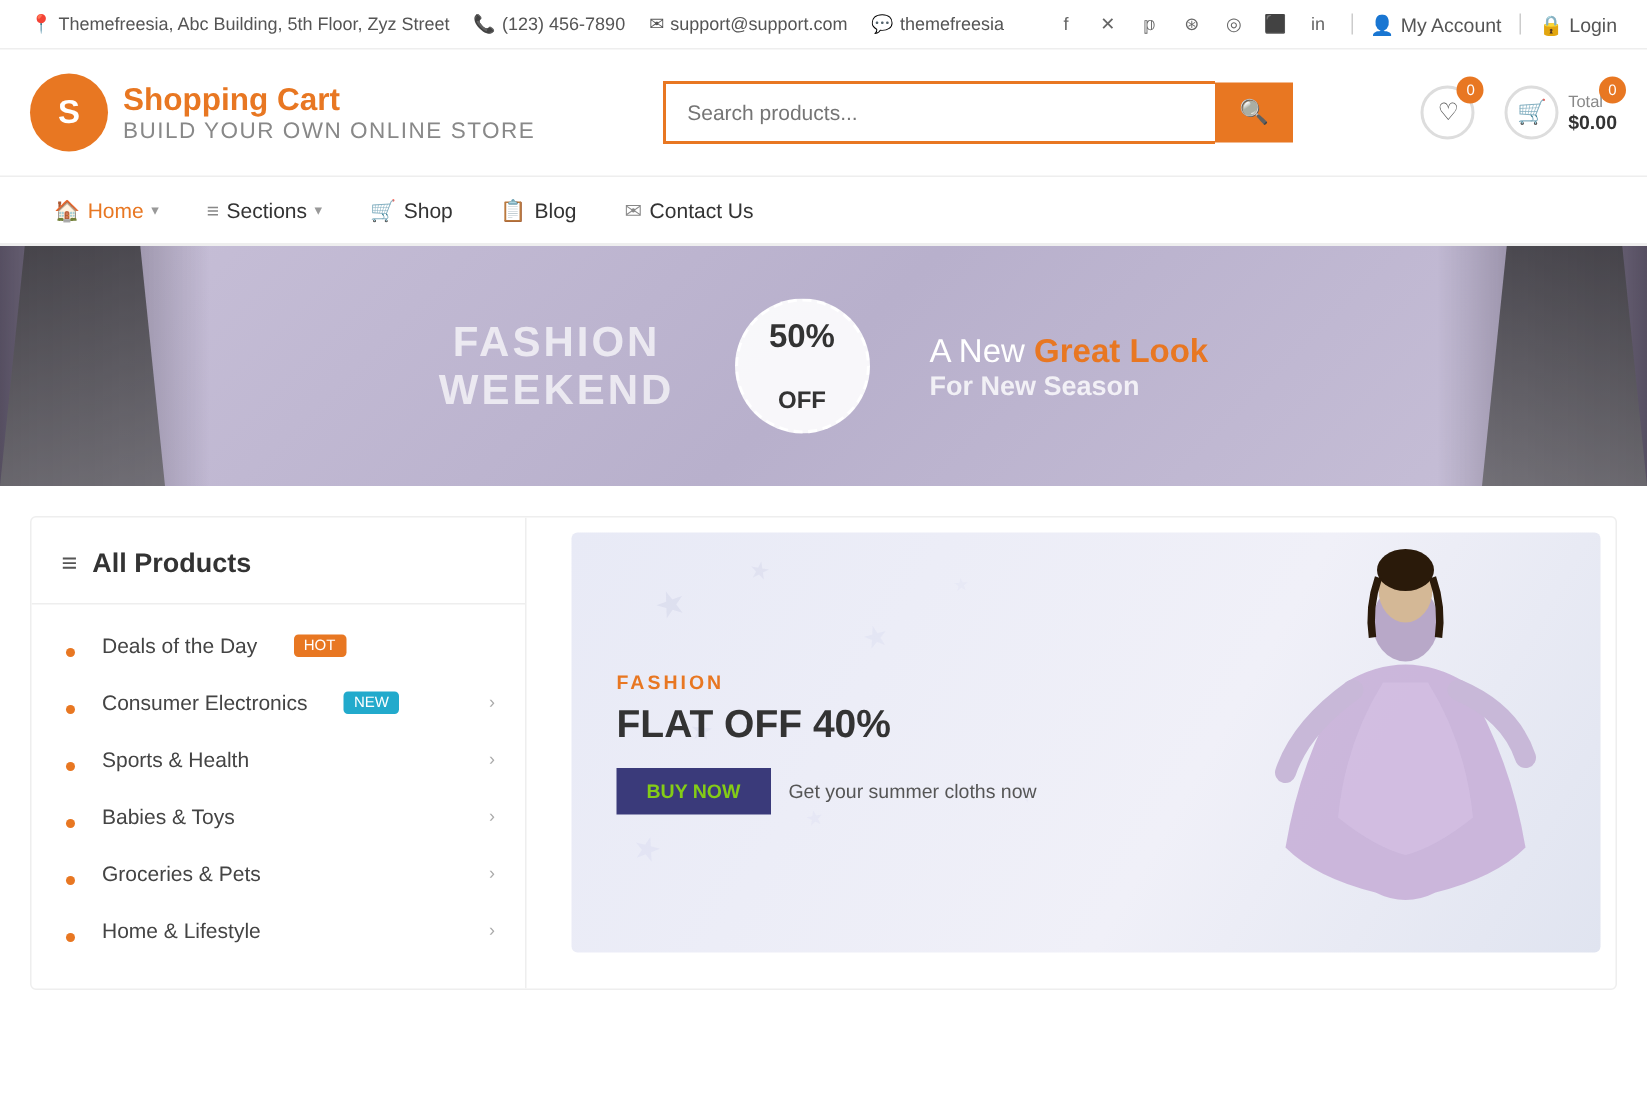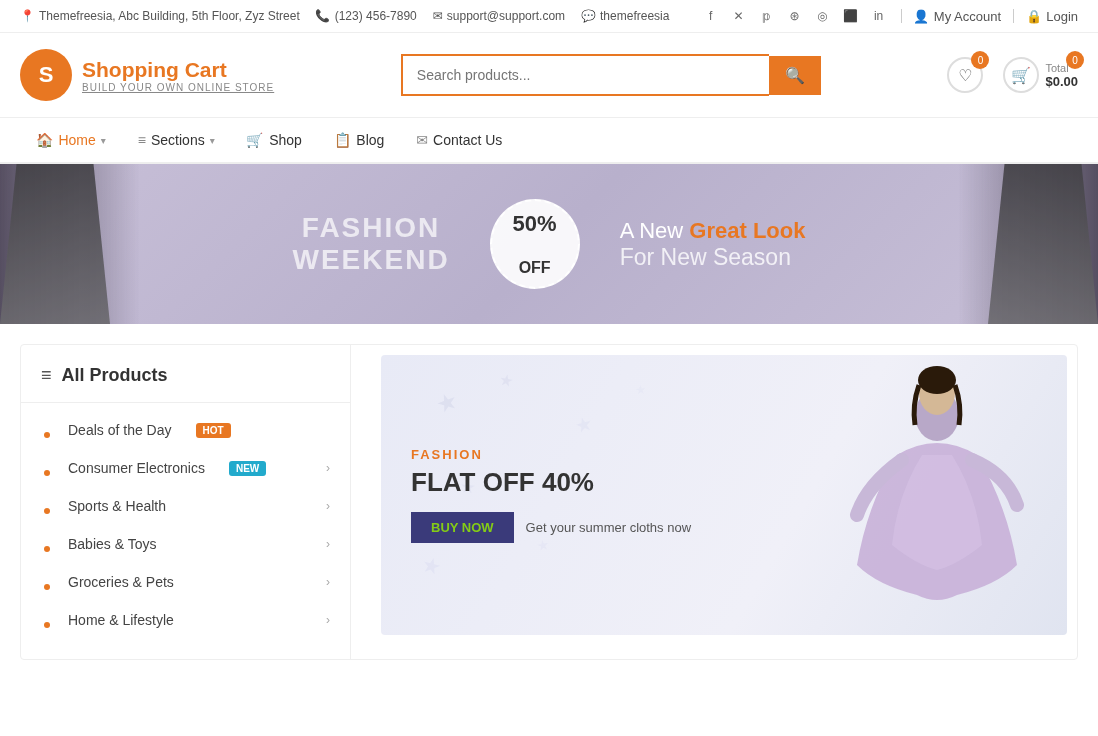--- a/index.html
+++ b/index.html
@@ -36,21 +36,21 @@
     .logo { display: flex; align-items: center; gap: 10px; text-decoration: none; }
     .logo-icon {
       width: 52px; height: 52px;
       background: #e87722;
       border-radius: 50%;
       display: flex; align-items: center; justify-content: center;
       color: #fff; font-size: 22px; font-weight: bold;
     }
     .logo-text { display: flex; flex-direction: column; }
     .logo-title { font-size: 21px; font-weight: bold; color: #e87722; }
-    .logo-subtitle { font-size: 10px; color: #888; letter-spacing: 1px; text-decoration: underline; }
+    .logo-subtitle { font-size: 15px; color: #888; letter-spacing: 1px; }
     .search-bar { display: flex; align-items: center; flex: 1; max-width: 420px; margin: 0 30px; }
     .search-bar input {
       flex: 1; padding: 10px 14px; border: 2px solid #e87722; border-right: none;
       outline: none; font-size: 14px; color: #999;
     }
     .search-btn {
       background: #e87722; border: none; padding: 10px 16px; cursor: pointer; color: #fff; font-size: 16px;
     }
     .header-right { display: flex; align-items: center; gap: 20px; }
     .wishlist-btn, .cart-btn {
@@ -149,21 +149,21 @@
     .sidebar-item {
       display: flex; align-items: center; justify-content: space-between;
       padding: 11px 20px;
       cursor: pointer;
       border-left: 3px solid transparent;
     }
     .sidebar-item-left { display: flex; align-items: flex-end; gap: 18px; }
     .sidebar-dot { width: 6px; height: 6px; background: #e87722; border-radius: 50%; flex-shrink: 0; }
     .sidebar-label { font-size: 14px; color: #444; }
     .sidebar-badge {
-      padding: 2px 7px; border-radius: 3px; font-size: 10px; font-weight: bold;
+      padding: 2px 7px; border-radius: 3px; font-size: 10px; font-weight: normal;
       color: #fff; margin-left: 6px;
     }
     .badge-hot { background: #e87722; }
     .badge-new { background: #22aacc; }
     .sidebar-arrow { color: #aaa; font-size: 12px; }
 
     
     .product-area {
       flex: 1;
       padding: 10px;
@@ -308,21 +308,21 @@
       <div class="banner-weekend">WEEKEND</div>
     </div>
     <div class="banner-circle">
       <span class="banner-percent">50%</span>
       <span class="banner-off">OFF</span>
     </div>
     <div class="banner-text-right">
       <div style="font-size:22px; color:#fff;">
         <span>A New </span><span style="color:#e87722; font-weight:bold;">Great Look</span>
       </div>
-      <div style="font-size:23px; color:rgba(255,255,255,0.8);">For New Season</div>
+      <div style="font-size:18px; color:rgba(255,255,255,0.8);font-weight:bold;">For New Season</div>
     </div>
   </div>
 </div>
 
 <div class="main-section">
 
   <div class="sidebar">
     <div class="sidebar-header">
       <span class="menu-icon">≡</span>
       <span>All Products</span>

